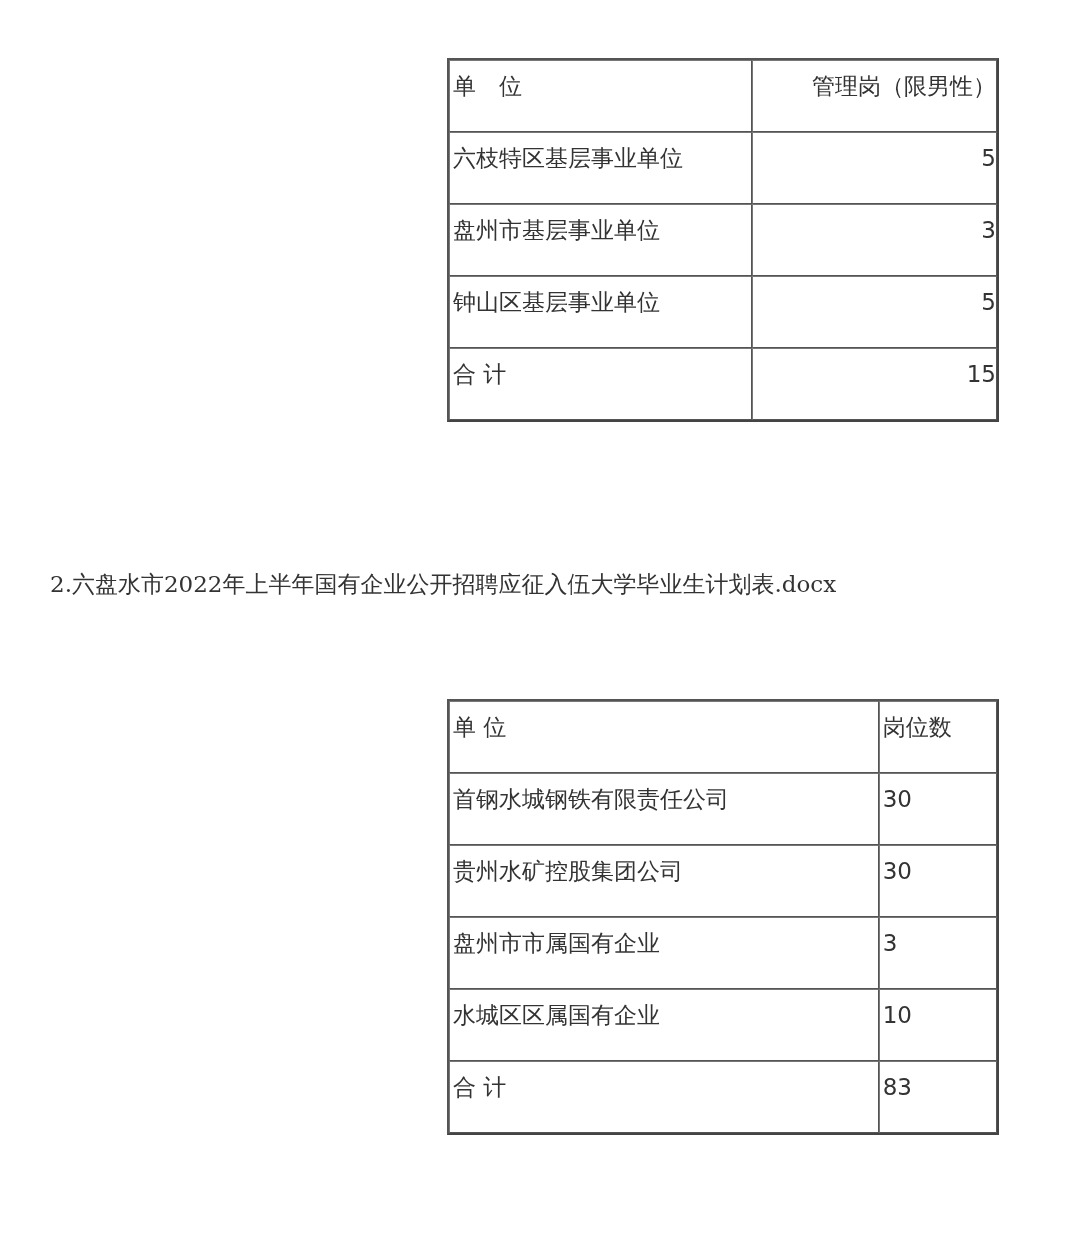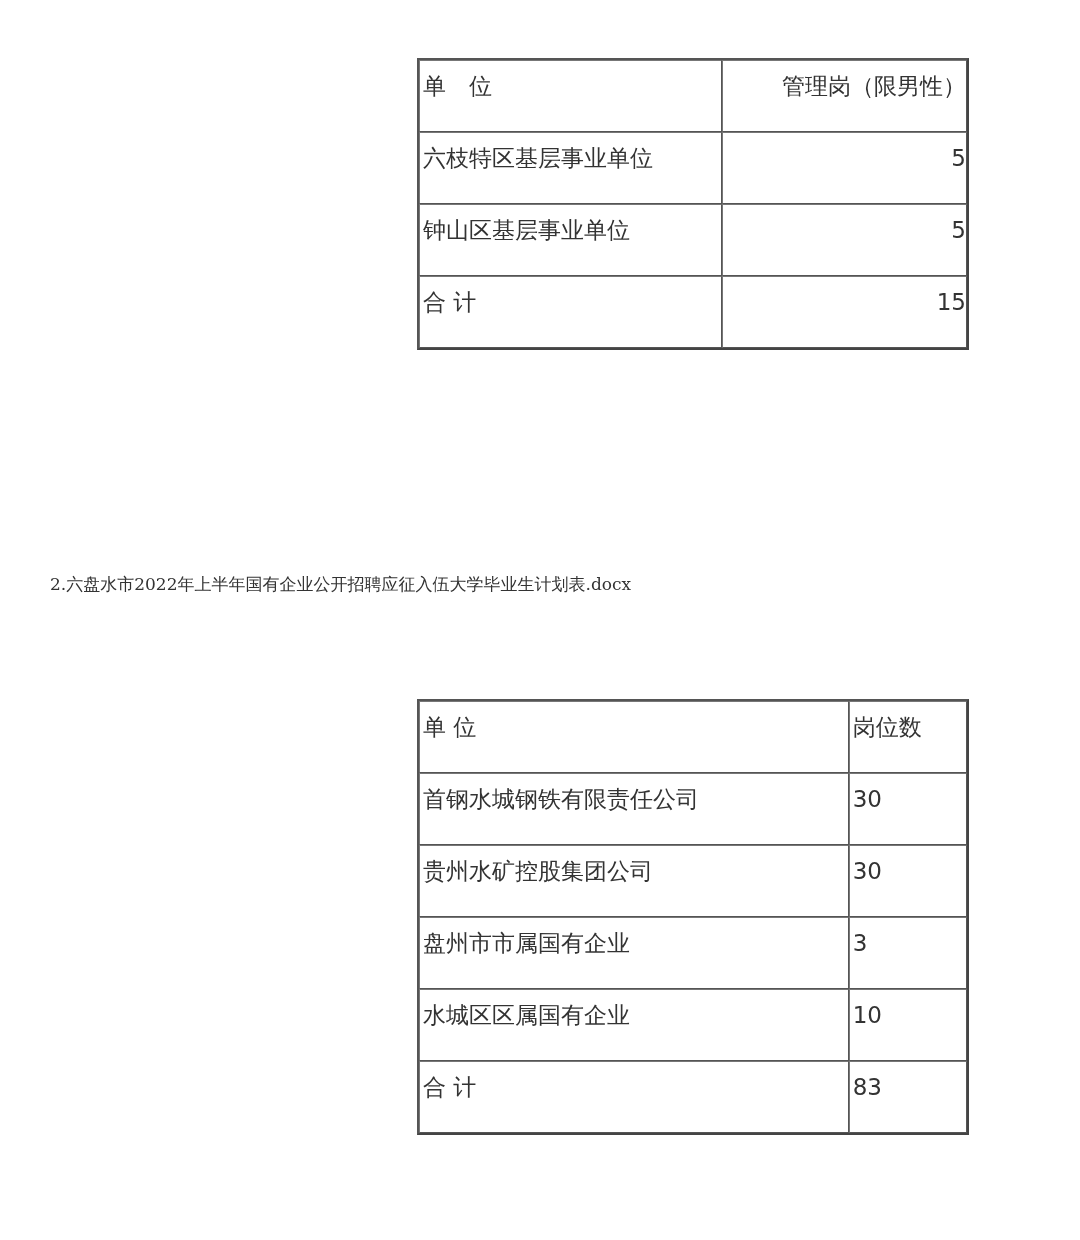--- a/index.html
+++ b/index.html
@@ -9,20 +9,21 @@
       color: #333333;
     }
     table.data {
       position: absolute;
       border-collapse: separate;
       border-spacing: 0;
       border-top: 2px solid #555555;
       border-left: 2px solid #555555;
       border-right: 2px solid #444444;
       border-bottom: 2px solid #444444;
+      margin-left: 30px;
     }
     table.data td {
       border-top: 1px solid #777777;
       border-left: 1px solid #777777;
       border-right: 1px solid #555555;
       border-bottom: 1px solid #555555;
       padding: 10px 0 0 3px;
       vertical-align: top;
       font-size: 23px;
       line-height: 30px;
@@ -34,36 +35,40 @@
     #table1 { left: 417px; top: 58px; width: 552px; }
     #table1 td.c1 { width: 305px; }
     #table1 td.c2 { width: 247px; text-align: right; }
     #table2 { left: 417px; top: 699px; width: 552px; }
     #table2 td.c1 { width: 433px; }
     #table2 td.c2 { width: 119px; }
     .spaced1 { letter-spacing: 0; white-space: pre; }
     .caption {
       position: absolute; left: 50px; top: 568px;
       font-family: "DejaVu Serif", "Liberation Serif", serif;
-      font-size: 17px; line-height: 32px; color: #333333;
+      font-size: 23px; line-height: 32px; color: #333333;
       white-space: nowrap;
     }
   </style>
 </head>
 <body>
 
 <table id="table1" class="data">
   <tbody>
     <tr>
       <td class="c1 spaced1">单　位</td>
       <td class="c2">管理岗（限男性）</td>
     </tr>
     <tr>
       <td class="c1">六枝特区基层事业单位</td>
       <td class="c2">5</td>
+    </tr>
+    <tr>
+      <td class="c1">盘州市基层事业单位</td>
+      <td class="c2">3</td>
     </tr>
     <tr>
       <td class="c1">钟山区基层事业单位</td>
       <td class="c2">5</td>
     </tr>
     <tr>
       <td class="c1 spaced1">合 计</td>
       <td class="c2">15</td>
     </tr>
   </tbody>

